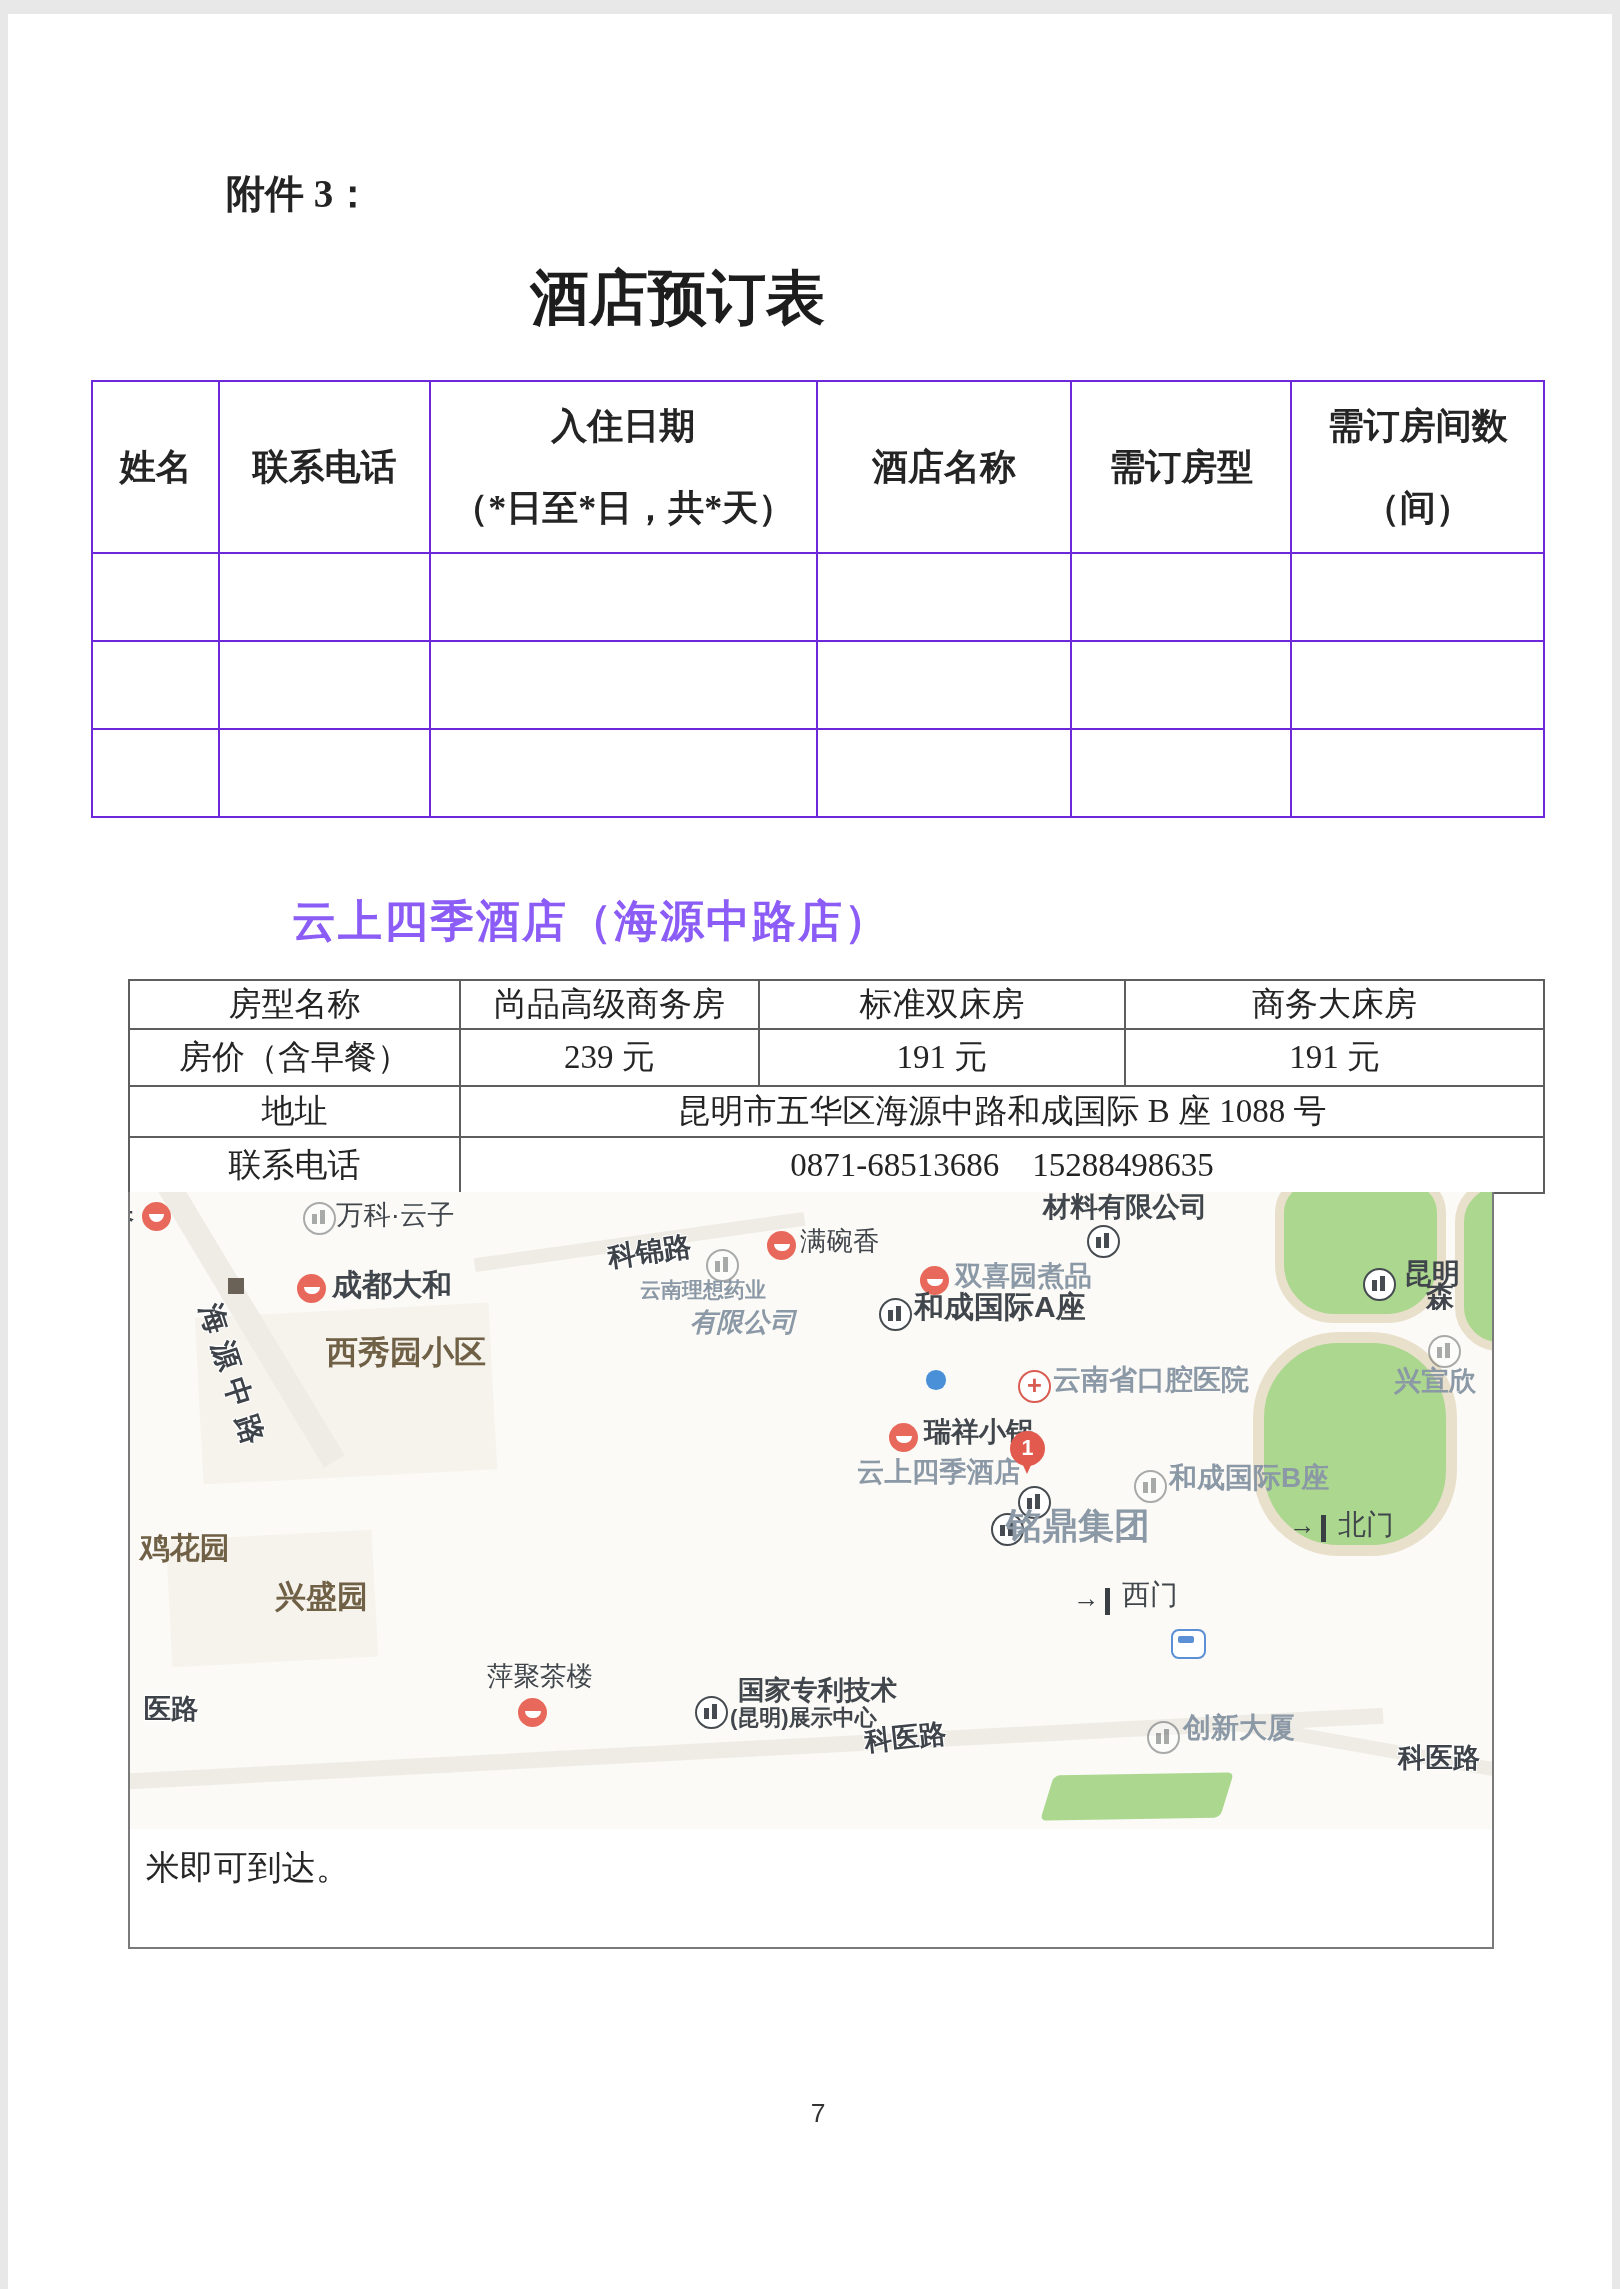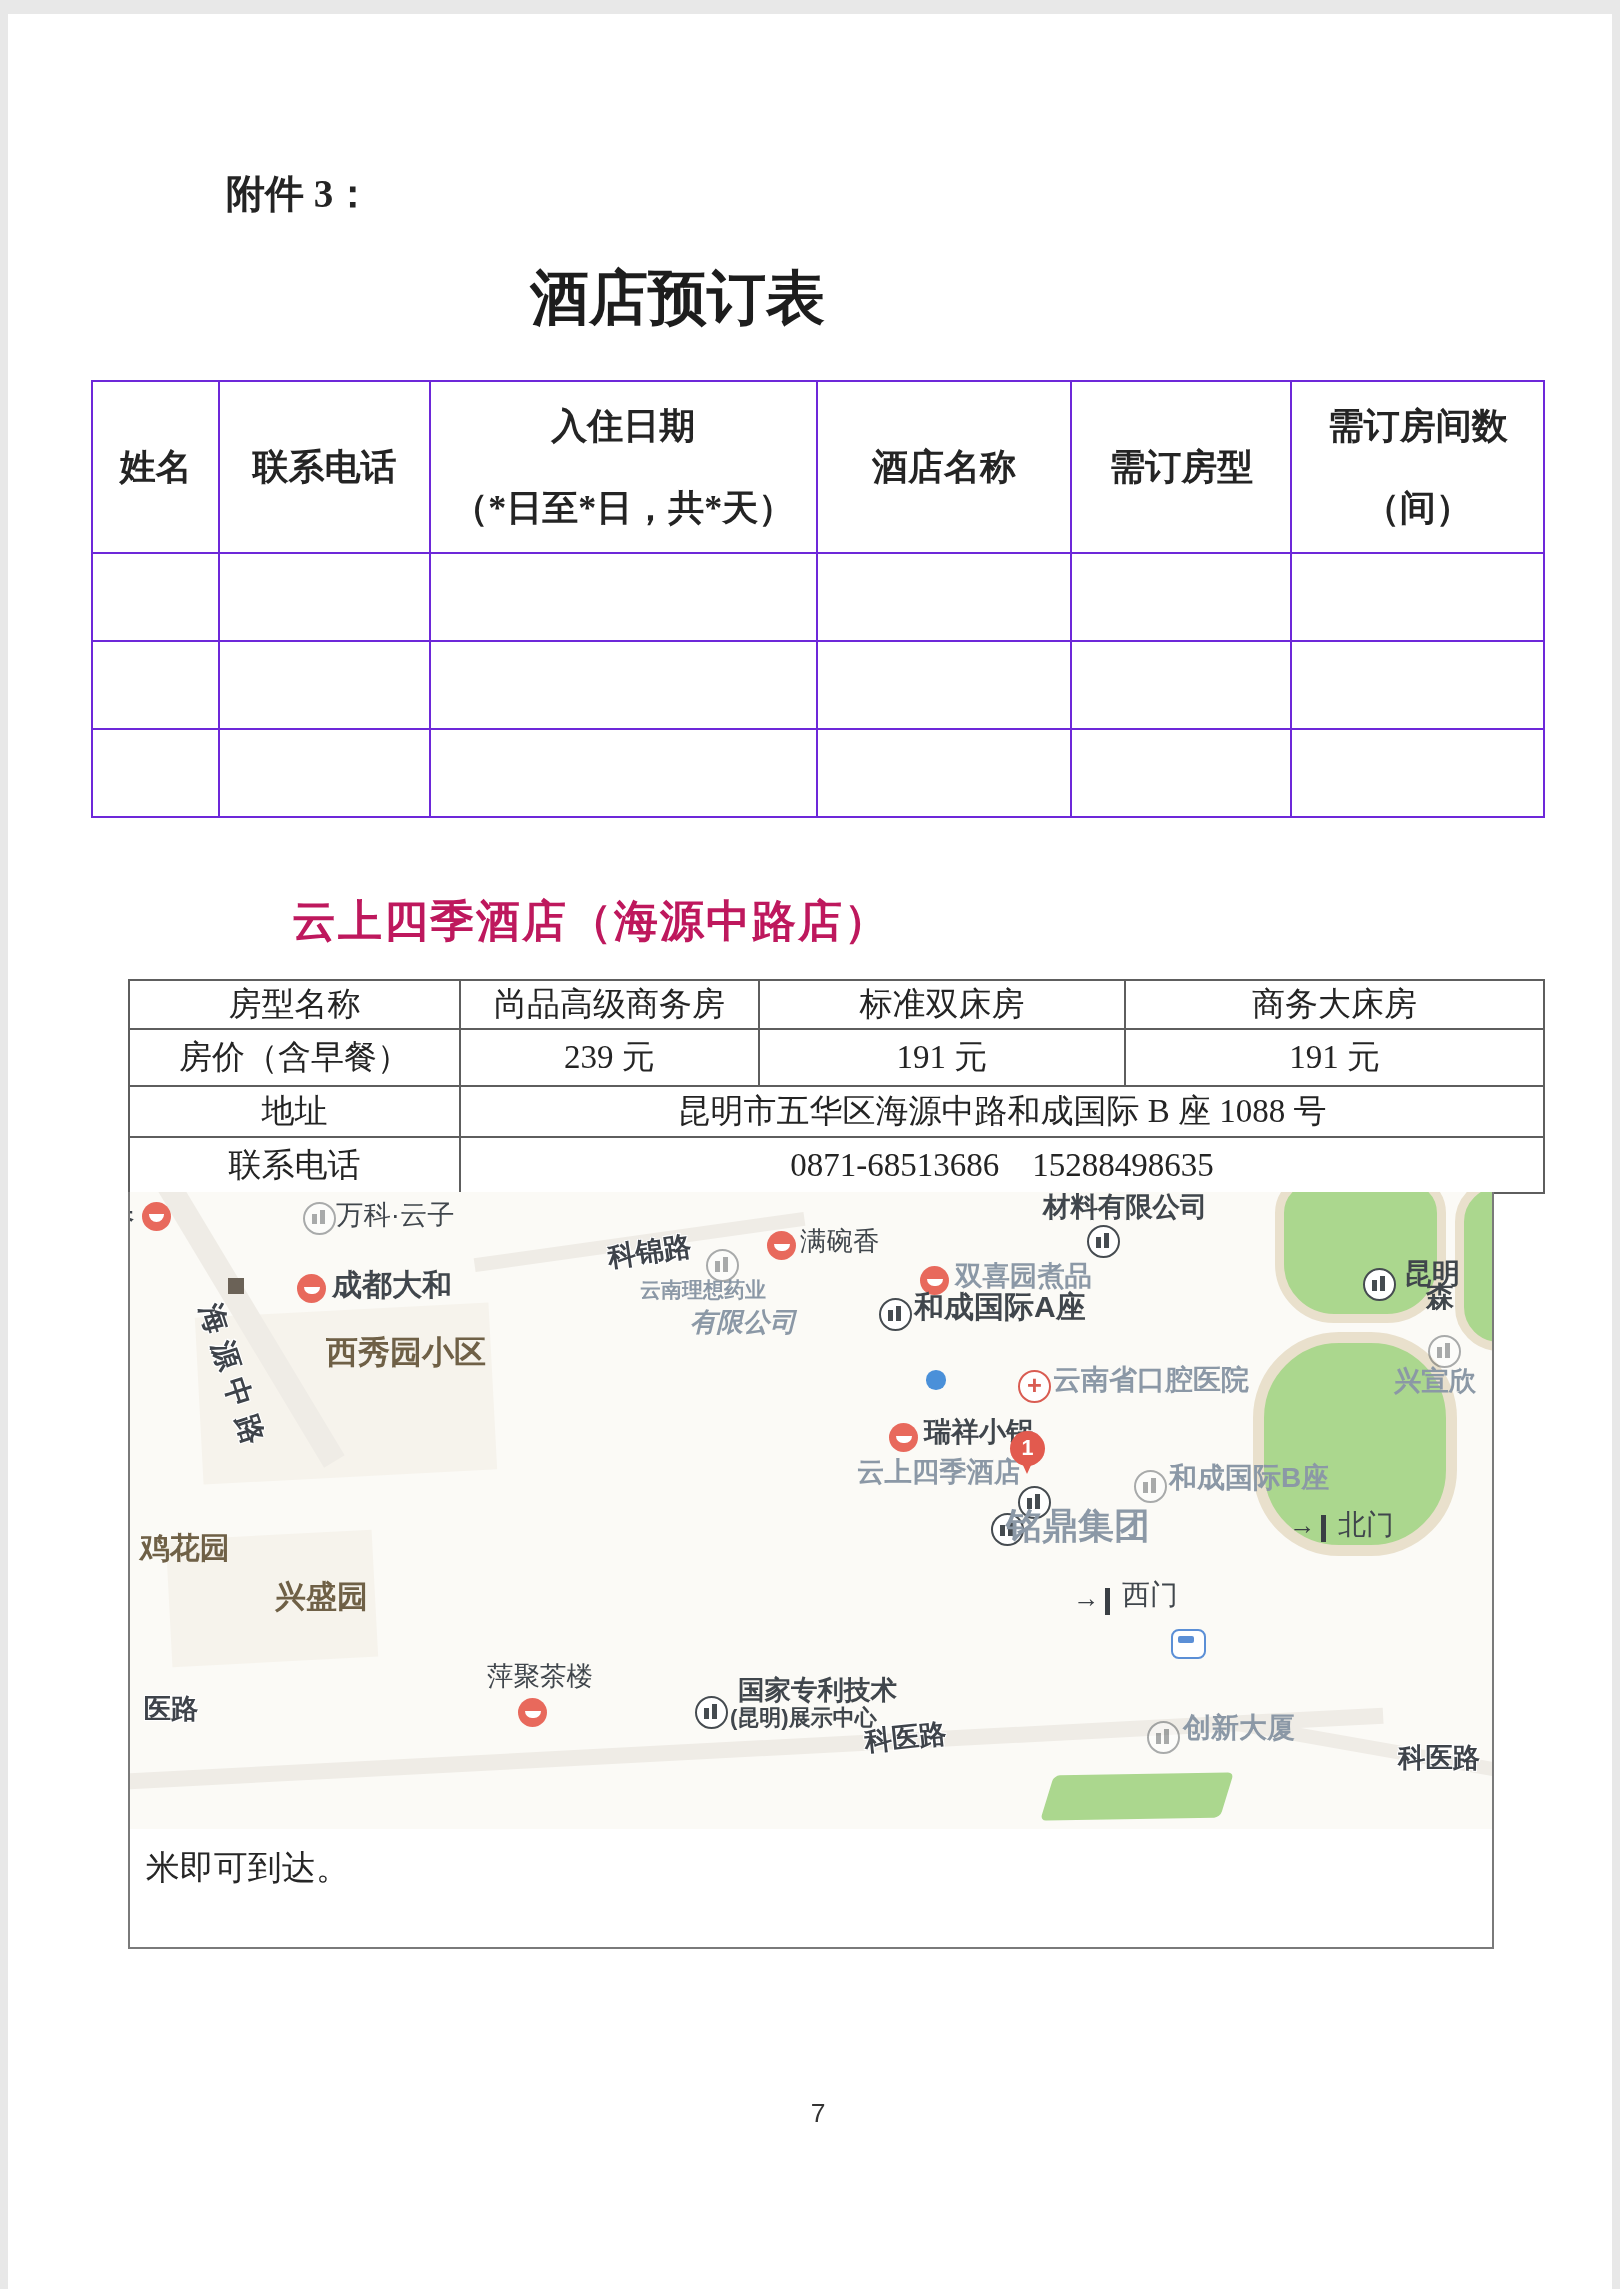--- a/index.html
+++ b/index.html
@@ -3,21 +3,21 @@
 <meta charset="utf-8">
 <style>
   html,body{margin:0;padding:0;background:#e8e8e8;}
   .page{position:relative;width:1604px;height:2290px;background:#ffffff;margin:14px auto;overflow:hidden;
         font-family:"Liberation Serif",serif;color:#222;}
   
   .attachment{position:absolute;left:218px;top:153px;font-size:39px;font-weight:bold;color:#242424;
               font-family:"Liberation Serif",serif;}
   .doc-title{position:absolute;left:0;top:245px;width:1339px;text-align:center;font-size:59px;
              font-weight:bold;color:#1d1d1d;font-family:"Liberation Serif",serif;}
-  .section-title{position:absolute;left:284px;top:878px;font-size:44px;font-weight:bold;color:#be185d;
+  .section-title{position:absolute;left:284px;top:878px;font-size:44px;font-weight:bold;color:#8b5cf6;
                  font-family:"Liberation Sans",sans-serif;letter-spacing:2px;}
   
   table{border-collapse:collapse;table-layout:fixed;}
   .t1{position:absolute;left:83px;top:366px;width:1454px;}
   .t1 th,.t1 td{border:2px solid #6d28d9;text-align:center;vertical-align:middle;
                 font-size:36px;font-weight:bold;color:#242424;padding:0;}
   .t1 .hdr{height:172px;}
   .t1 .empty-row td{height:86px;}
   .hline2{display:block;margin-top:33px;}
   

